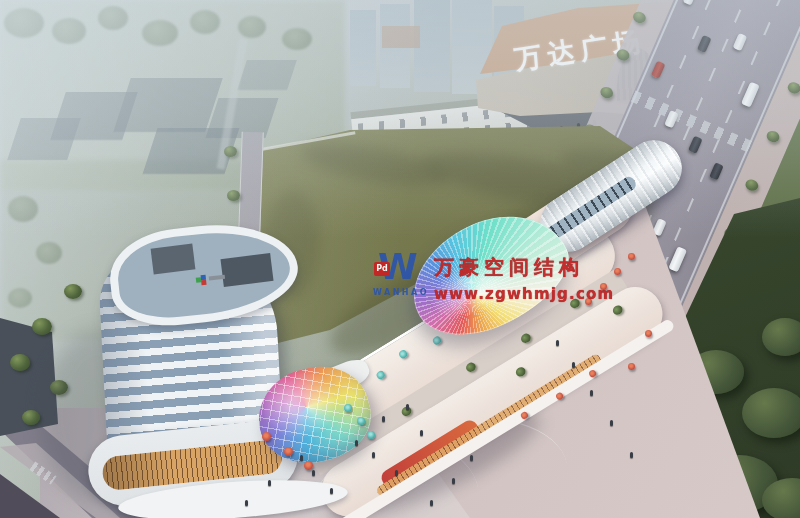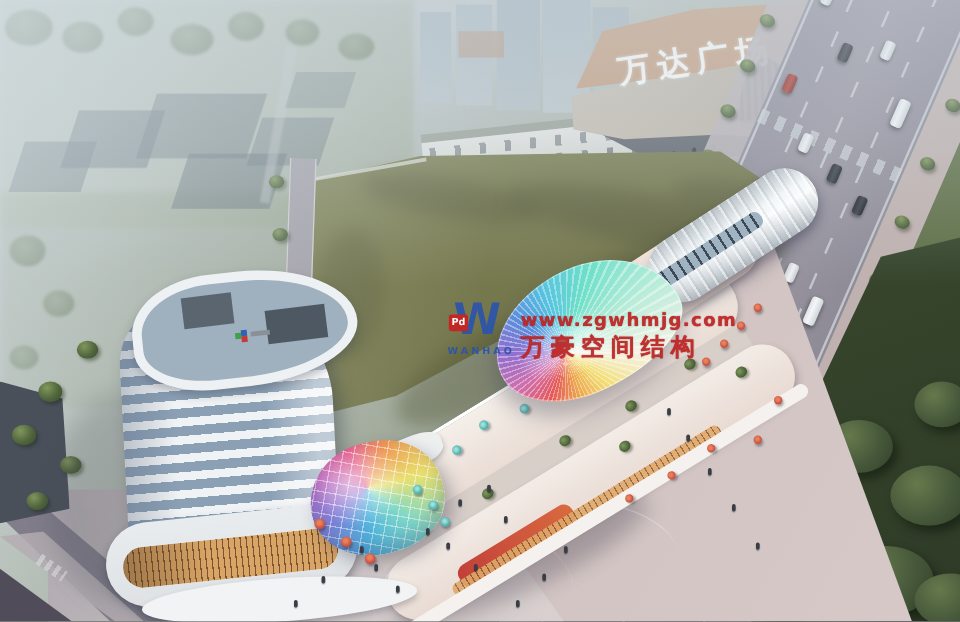--- a/index.html
+++ b/index.html
@@ -307,18 +307,18 @@
   <span class="p" style="left:382px;top:416px;"></span>
   <span class="p" style="left:406px;top:404px;"></span>
 
   <div class="a" style="left:368px;top:250px;width:240px;height:62px;opacity:.95;z-index:50;">
     <div class="a" style="left:0;top:2px;width:66px;height:56px;">
       <span class="a wm-blue" style="left:10px;top:-6px;font-size:36px;font-weight:900;">W</span>
       <span class="a" style="left:6px;top:10px;width:16px;height:14px;background:#c62323;border-radius:2px;color:#fff;font-size:8px;font-weight:bold;text-align:center;line-height:14px;">Pd</span>
       <span class="a wm-blue" style="left:0;top:36px;width:66px;text-align:center;font-size:8px;letter-spacing:2.5px;">WANHAO</span>
     </div>
     <div class="a" style="left:66px;top:4px;width:174px;">
+      <div class="wm-red" style="font-size:20px;letter-spacing:5px;white-space:nowrap;">万豪空间结构</div>
       <div class="wm-red" style="font-size:15px;letter-spacing:1.2px;margin-top:4px;white-space:nowrap;">www.zgwhmjg.com</div>
-      <div class="wm-red" style="font-size:20px;letter-spacing:5px;white-space:nowrap;">万豪空间结构</div>
     </div>
   </div>
 
 </div>
 
 </body></html>

